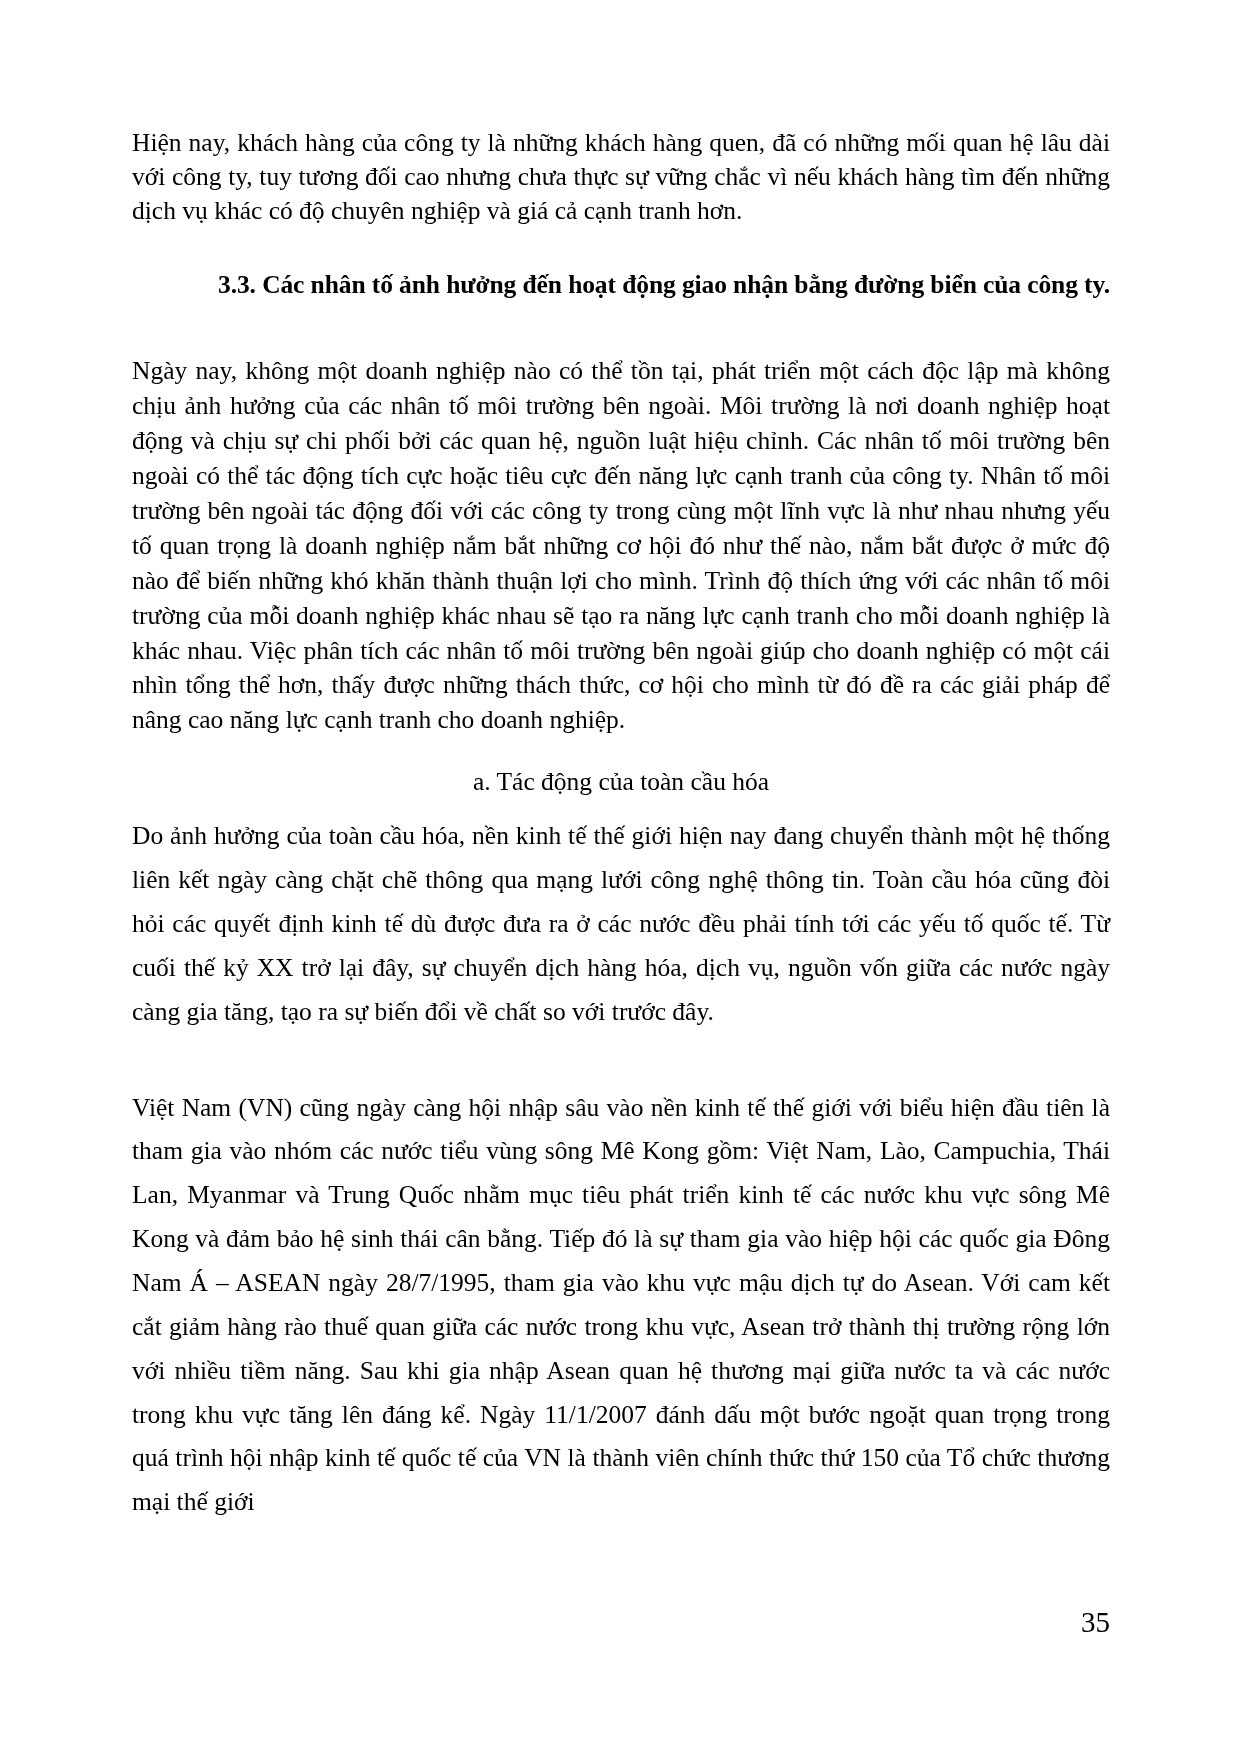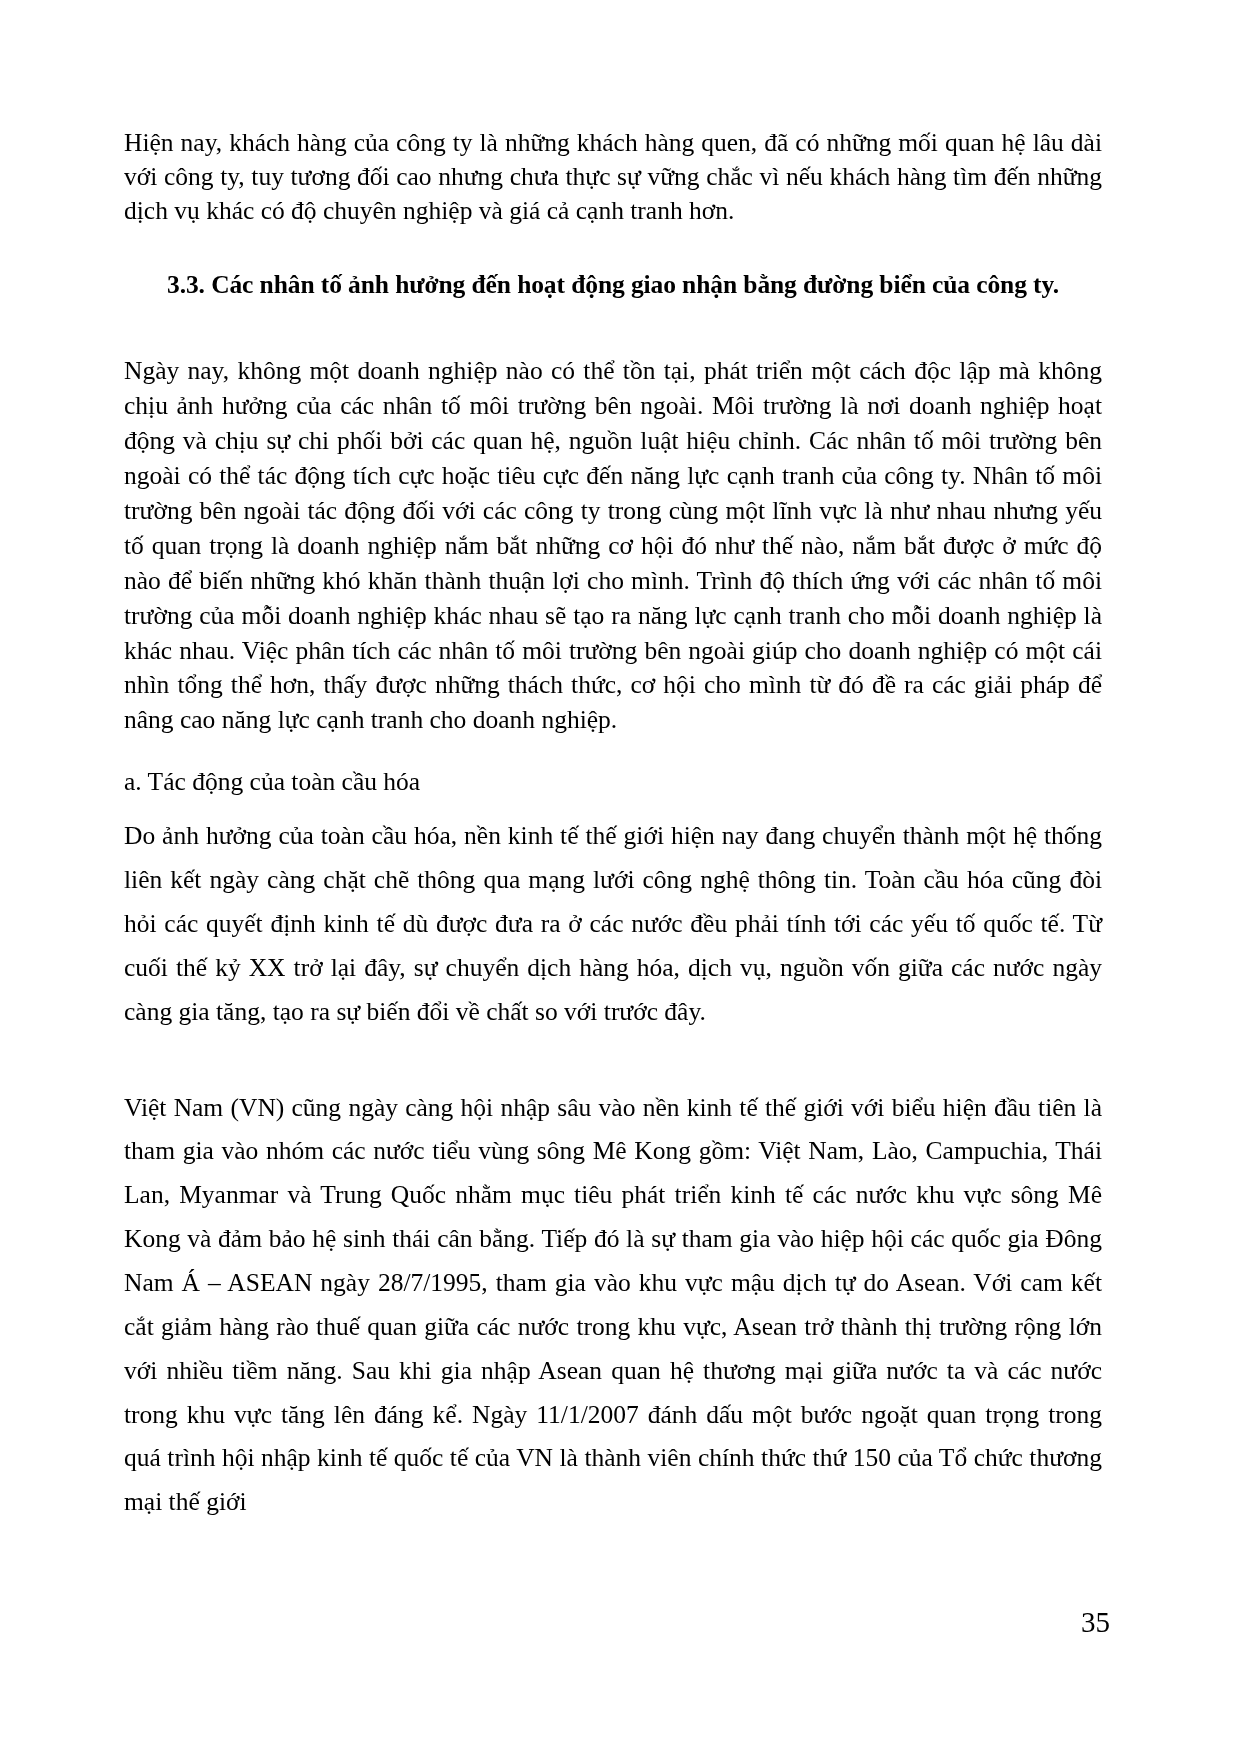--- a/index.html
+++ b/index.html
@@ -16,21 +16,21 @@
     background: #ffffff;
     margin: 0 auto;
     overflow: hidden;
     font-family: "Liberation Serif", "DejaVu Serif", serif;
     color: #000000;
     -webkit-font-smoothing: none;
   }
 
   .content {
     position: absolute;
-    left: 124px;
+    left: 132px;
     top: 126px;
     width: 978px;
   }
 
   
   p.para {
     margin: 0;
     font-size: 25.5px;
     line-height: 1.37;
     text-align: justify;
@@ -48,32 +48,32 @@
   .gap-large  { height: 40px; }
   .gap-xlarge { height: 52px; }
 
   
   h2.heading,
   h3.heading {
     margin: 0;
     font-weight: bold;
     font-size: 25.5px;
     line-height: 1.35;
-    text-align: center;
+    text-align: right;
     letter-spacing: -0.1px;
   }
 
   
   p.para.loose {
     line-height: 1.72;
   }
 
   p.para.label {
     line-height: 1.45;
-    text-align: left;
+    text-align: center;
   }
 
   
   .page-number {
     position: absolute;
     right: 130px;
     top: 1608px;
     font-size: 29px;
     line-height: 1;
     text-align: right;

